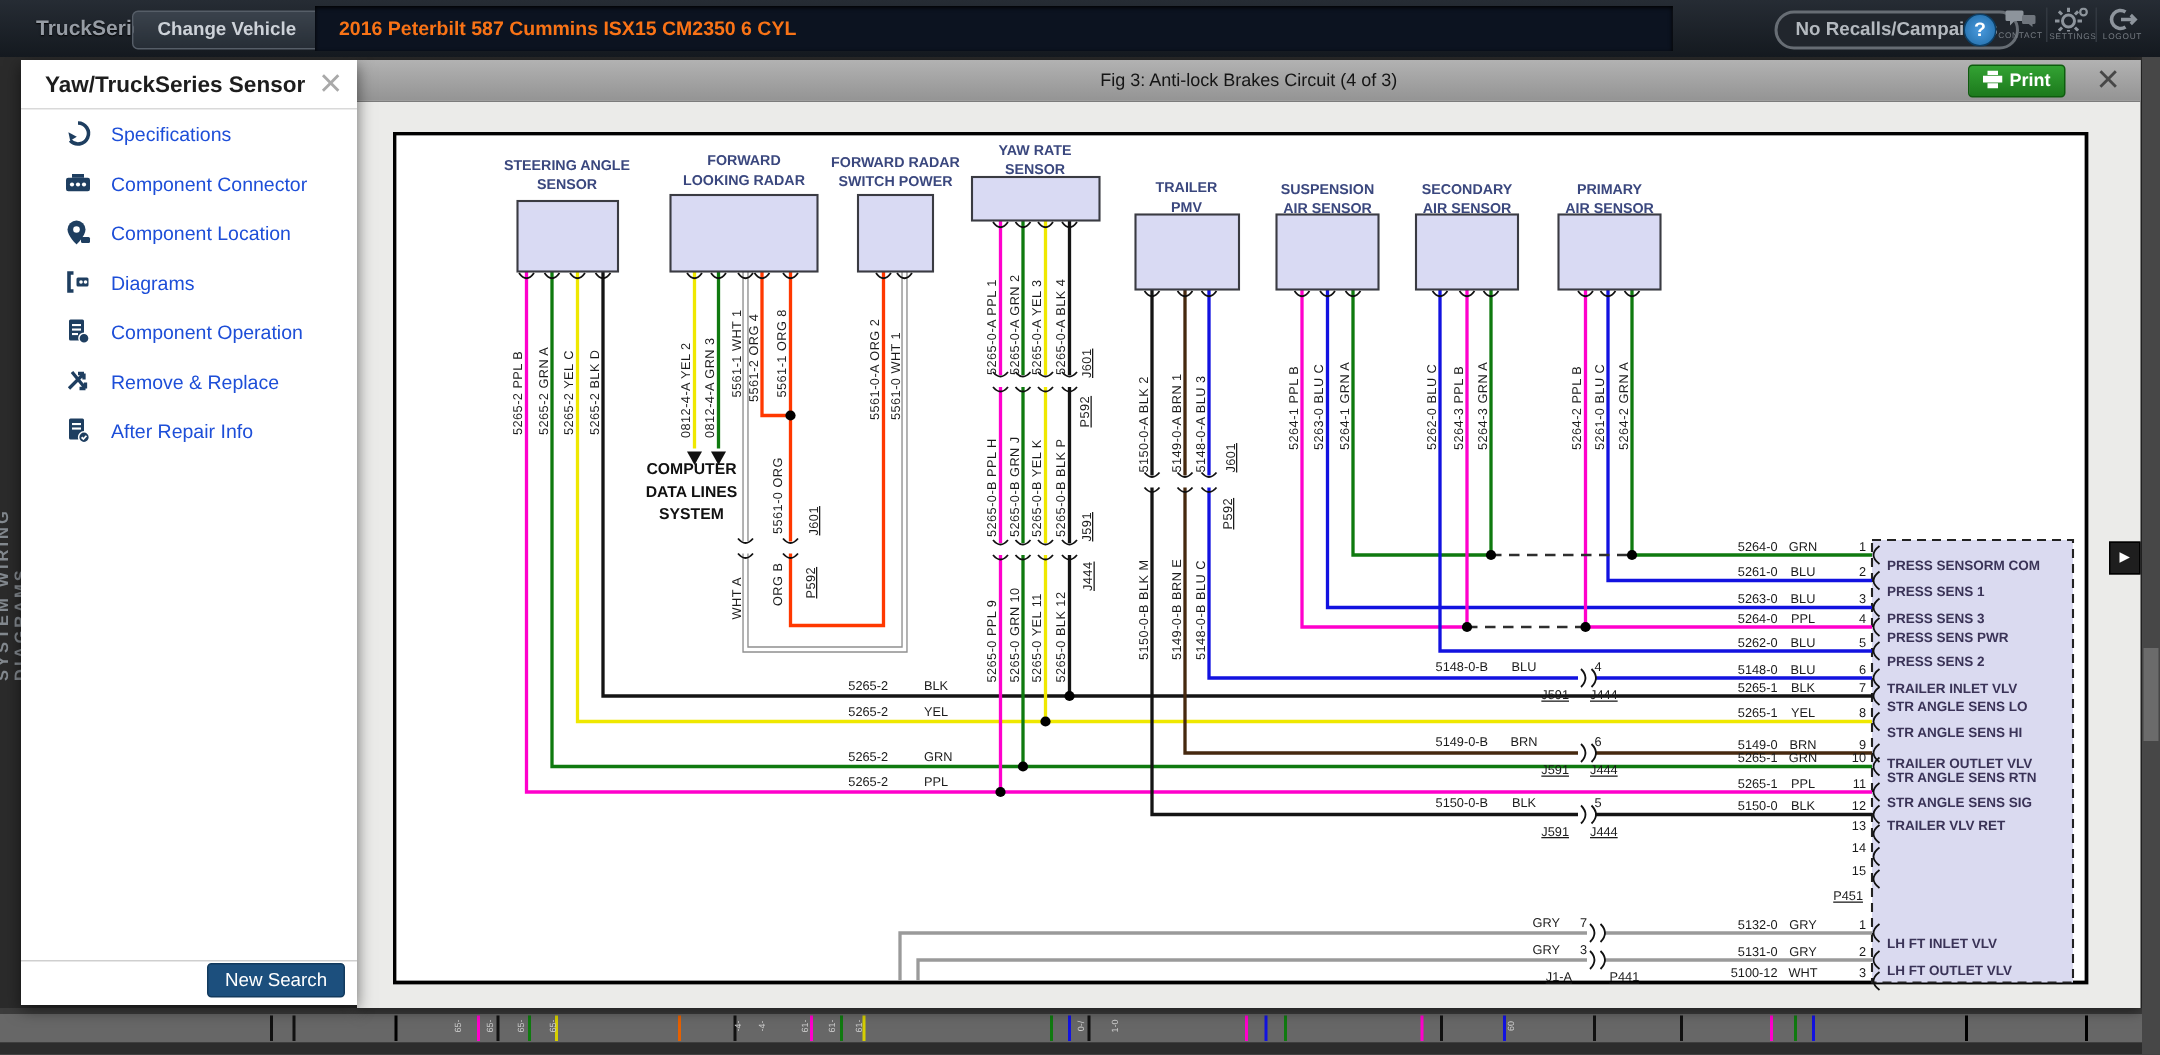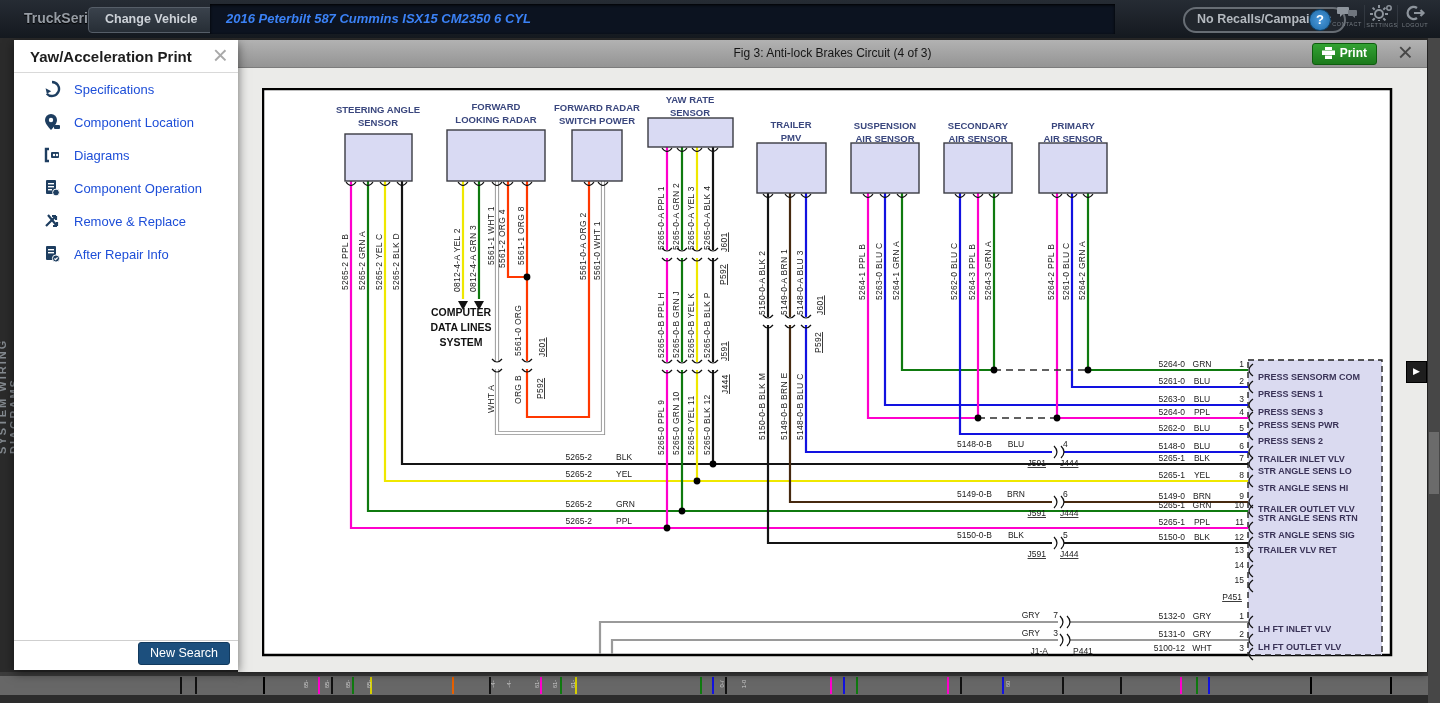--- a/index.html
+++ b/index.html
@@ -9,21 +9,21 @@
   
   .topbar{position:absolute;left:0;top:0;width:1440px;height:38px;
     background:linear-gradient(#262c34,#14191f);z-index:50;}
   .brand{position:absolute;left:24px;top:10px;font-size:14px;font-weight:bold;
     color:#969ca4;text-shadow:0 1px 1px #000;}
   .chg-btn{position:absolute;left:88px;top:7px;height:24px;padding:0 16px;
     background:linear-gradient(#3a424c,#272e36);border:1px solid #565e68;border-radius:4px;
     color:#cdd2d8;font-size:12.5px;font-weight:bold;line-height:22px;cursor:pointer;text-align:center;}
   .veh-strip{position:absolute;left:210px;top:4px;width:905px;height:30px;
     background:#0c1320;box-shadow:inset 0 1px 3px #000;}
-  .veh-title{position:absolute;left:16px;top:7px;font-size:13px;font-weight:bold;color:#3b82f6;white-space:nowrap;font-style:italic;}
+  .veh-title{position:absolute;left:16px;top:7px;font-size:13px;font-weight:bold;color:#f97316;white-space:nowrap;}
   .recalls{position:absolute;left:1183px;top:7px;height:22px;padding:0 12px;
     border:2px solid #676d74;border-radius:13px;background:#21262d;
     color:#b4b9bf;font-size:12.5px;font-weight:bold;line-height:20px;}
   .helpbtn{position:absolute;left:1309px;top:9px;width:20px;height:20px;border-radius:50%;
     background:radial-gradient(#4a9ade,#1f6aa5);color:#fff;font-size:13px;font-weight:bold;
     text-align:center;line-height:20px;border:1px solid #0d3f66;}
   .tb-ico{position:absolute;top:5px;width:34px;text-align:center;color:#8d949c;}
   .tb-ico .lab{display:block;font-size:5.5px;letter-spacing:.5px;color:#767c83;margin-top:1px;}
   .tb-ico svg{display:block;margin:0 auto;}
   .sep{border-left:1px solid #323840;}
@@ -163,30 +163,40 @@
             <path d="M13 3a6 6 0 1 0 0 10" fill="none" stroke="#8d949c" stroke-width="2.4"></path>
             <path d="M10 8h9M16.5 5l3 3-3 3" fill="none" stroke="#8d949c" stroke-width="2.2"></path>
           </svg>
       </span>
       <span class="lab">LOGOUT</span>
     </div>
   </div>
 
   <aside class="lpanel">
     <div class="lp-head">
-      <span class="lp-title">Yaw/Acceleration Print</span>
+      <span class="lp-title">Yaw/TruckSeries Sensor</span>
       <span class="lp-close">×</span>
     </div>
     <div id="menu">
         <div class="pitem">
           <span class="picon"><svg width="18" height="18" viewBox="0 0 18 18">
               <path d="M9 2a7 7 0 1 1-5.2 11.7" fill="none" stroke="#1e3e60" stroke-width="2.4"></path>
               <path d="M2.6 8.2l1.2 5.6 4.4-2.6z" fill="#1e3e60"></path>
             </svg></span>
           <span class="plabel">Specifications</span>
+        </div>
+        <div class="pitem">
+          <span class="picon"><svg width="18" height="18" viewBox="0 0 18 18">
+              <rect x="5" y="3" width="8" height="2.5" fill="#1e3e60"></rect>
+              <rect x="1" y="5.5" width="16" height="9" rx="1.5" fill="#1e3e60"></rect>
+              <circle cx="5" cy="10" r="1.4" fill="#fff"></circle>
+              <circle cx="9" cy="10" r="1.4" fill="#fff"></circle>
+              <circle cx="13" cy="10" r="1.4" fill="#fff"></circle>
+            </svg></span>
+          <span class="plabel">Component Connector</span>
         </div>
         <div class="pitem">
           <span class="picon"><svg width="18" height="18" viewBox="0 0 18 18">
               <path d="M8 1a6 6 0 0 1 6 6c0 4.3-6 10-6 10S2 11.3 2 7a6 6 0 0 1 6-6z" fill="#1e3e60"></path>
               <circle cx="8" cy="7" r="2.2" fill="#fff"></circle>
               <rect x="11" y="12" width="6" height="4" rx="1" fill="#1e3e60"></rect>
             </svg></span>
           <span class="plabel">Component Location</span>
         </div>
         <div class="pitem">

